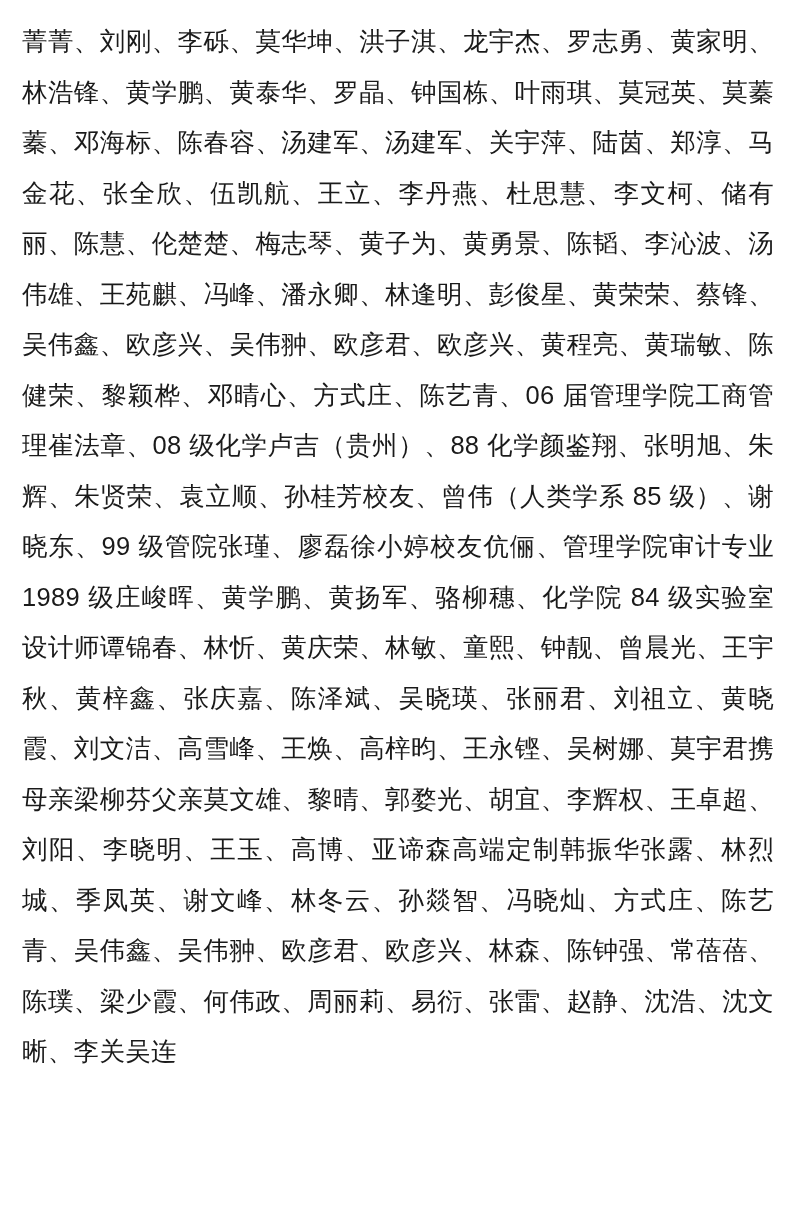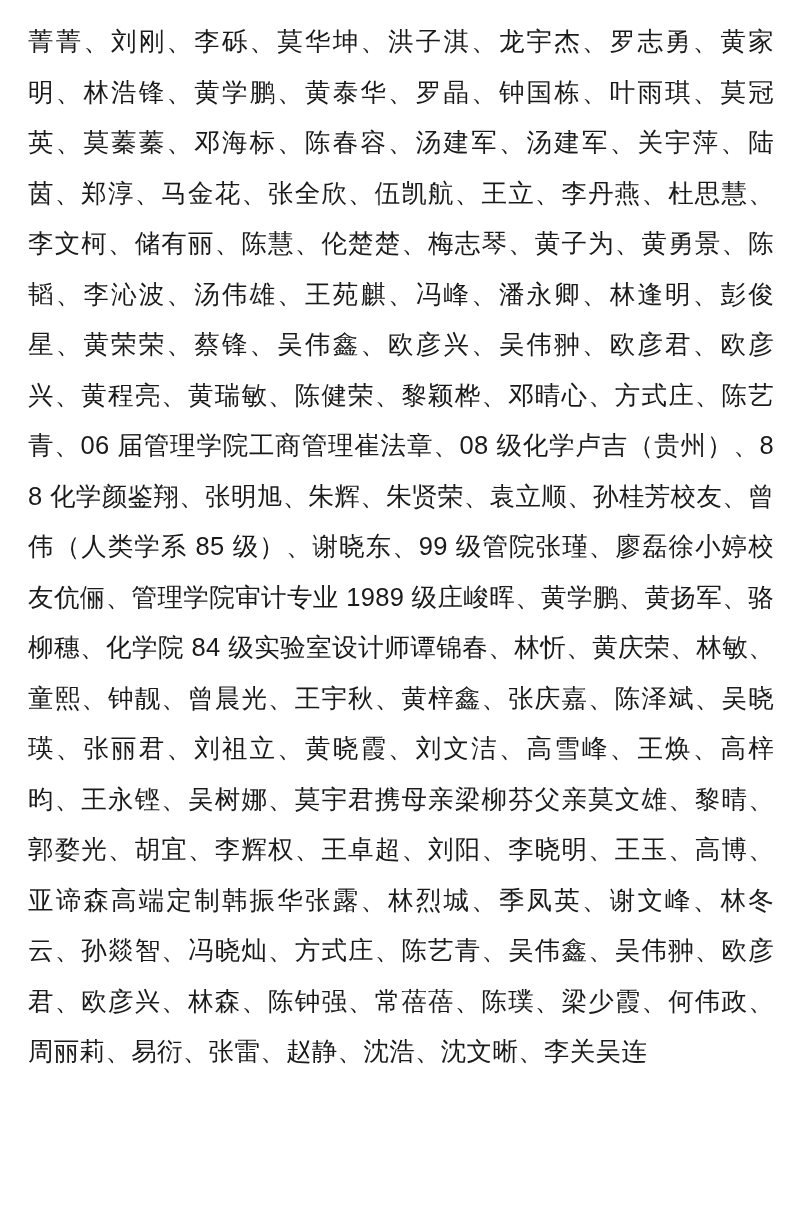--- a/index.html
+++ b/index.html
@@ -21,21 +21,20 @@
   }
   .name-list {
     color: #1a1a1a;
     font-size: 25.5px;
     line-height: 50.5px;
     letter-spacing: 0.3px;
     text-align: justify;
     text-justify: inter-character;
     word-break: break-all;
     font-weight: 400;
-    margin-left: 6px;
   }
 </style>
 </head>
 <body>
 
 <div class="page">
   <div class="name-list">菁菁、刘刚、李砾、莫华坤、洪子淇、龙宇杰、罗志勇、黄家明、林浩锋、黄学鹏、黄泰华、罗晶、钟国栋、叶雨琪、莫冠英、莫蓁蓁、邓海标、陈春容、汤建军、汤建军、关宇萍、陆茵、郑淳、马金花、张全欣、伍凯航、王立、李丹燕、杜思慧、李文柯、储有丽、陈慧、伦楚楚、梅志琴、黄子为、黄勇景、陈韬、李沁波、汤伟雄、王苑麒、冯峰、潘永卿、林逢明、彭俊星、黄荣荣、蔡锋、吴伟鑫、欧彦兴、吴伟翀、欧彦君、欧彦兴、黄程亮、黄瑞敏、陈健荣、黎颖桦、邓晴心、方式庄、陈艺青、06 届管理学院工商管理崔法章、08 级化学卢吉（贵州）、88 化学颜鉴翔、张明旭、朱辉、朱贤荣、袁立顺、孙桂芳校友、曾伟（人类学系 85 级）、谢晓东、99 级管院张瑾、廖磊徐小婷校友伉俪、管理学院审计专业 1989 级庄峻晖、黄学鹏、黄扬军、骆柳穗、化学院 84 级实验室设计师谭锦春、林忻、黄庆荣、林敏、童熙、钟靓、曾晨光、王宇秋、黄梓鑫、张庆嘉、陈泽斌、吴晓瑛、张丽君、刘祖立、黄晓霞、刘文洁、高雪峰、王焕、高梓昀、王永铿、吴树娜、莫宇君携母亲梁柳芬父亲莫文雄、黎晴、郭婺光、胡宜、李辉权、王卓超、刘阳、李晓明、王玉、高博、亚谛森高端定制韩振华张露、林烈城、季凤英、谢文峰、林冬云、孙燚智、冯晓灿、方式庄、陈艺青、吴伟鑫、吴伟翀、欧彦君、欧彦兴、林森、陈钟强、常蓓蓓、陈璞、梁少霞、何伟政、周丽莉、易衍、张雷、赵静、沈浩、沈文晰、李关吴连</div>
 </div>
 
 </body></html>

